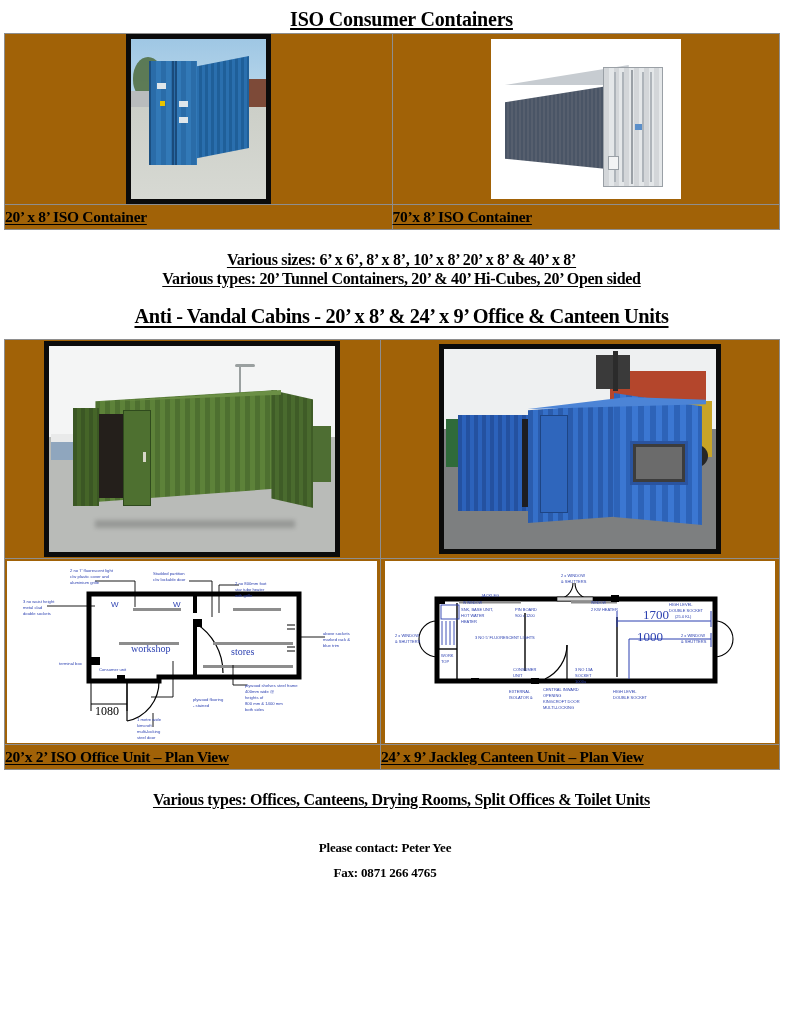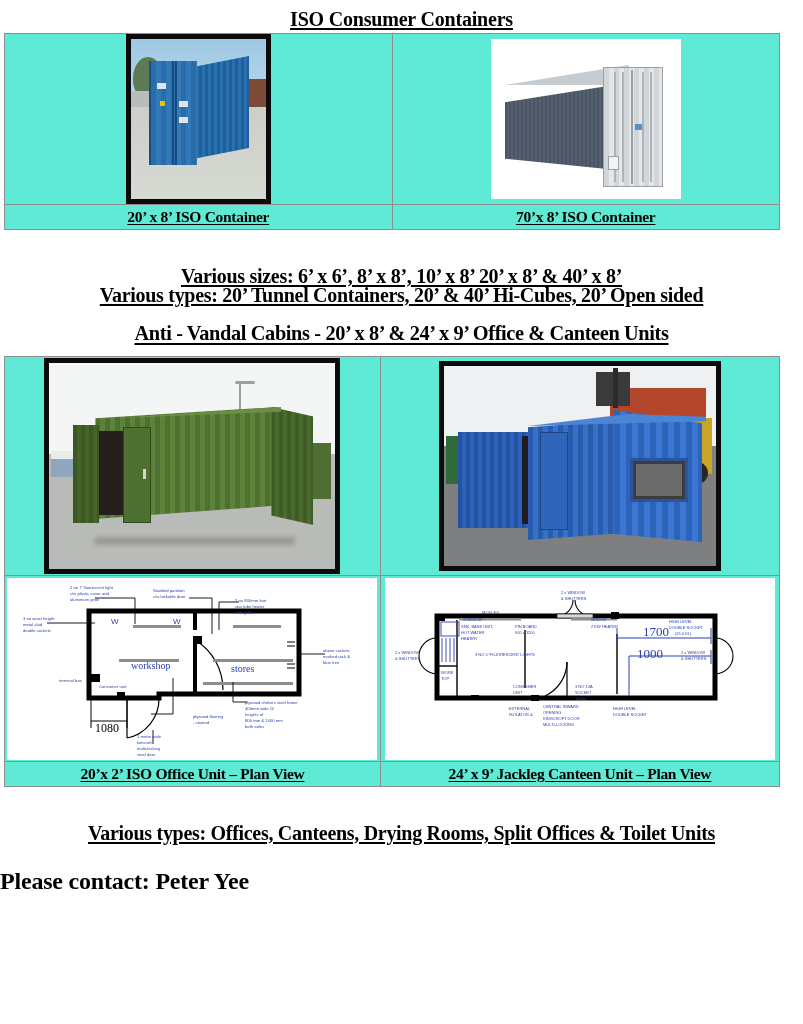--- a/index.html
+++ b/index.html
@@ -45,53 +45,53 @@
     table-layout: fixed;
     width: 776px;
     margin: 0 auto 0 4px;
     border: 1px solid #8e8e8e;
     background: #ffffff;
   }
   .tbl td {
     border: 1px solid #8e8e8e;
     padding: 0;
     vertical-align: middle;
-    text-align: center;
-    background: #5eead4;
+    text-align: left;
+    background: #a16207;
   }
   .cap {
     font-weight: bold;
     font-size: 15.5px;
     letter-spacing: -0.3px;
     height: 24px;
     line-height: 24px;
     white-space: nowrap;
   }
   .cap span { text-decoration: underline; text-underline-offset: 2px; }
 
   .imgcell { height: 165px; }
   .imgcell.tall { height: 218px; }
   .imgcell.plan { height: 185px; }
 
   
   .blurb {
     text-align: center;
     font-weight: bold;
-    font-size: 20px;
+    font-size: 16px;
     line-height: 19px;
     letter-spacing: -0.3px;
-    margin-top: 37px;
+    margin-top: 20px;
   }
   .blurb .ln { display: block; }
   .blurb .ln u { text-decoration: underline; text-underline-offset: 2px; }
 
   .contact {
-    text-align: left;
+    text-align: center;
     font-weight: bold;
-    font-size: 24px;
+    font-size: 13px;
     line-height: 25px;
     letter-spacing: -0.2px;
     margin-top: 26px;
     padding-right: 33px;
   }
   .contact .ln { display: block; white-space: nowrap; }
 
   
   .photo-wrap { display: flex; align-items: center; justify-content: center; height: 100%; }
   .photo { position: relative; overflow: hidden; }
@@ -552,15 +552,16 @@
     </tr>
   </tbody>
     </table>
 
   <div class="blurb">
     <span class="ln"><u>Various types: Offices, Canteens, Drying Rooms, Split Offices &amp; Toilet Units</u></span>
   </div>
 
   <div class="contact">
     <span class="ln">Please contact: Peter Yee</span>
+    <span class="ln">Fax: 0871 266 4765</span>
   </div>
 
 </div>
 
 </body></html>

